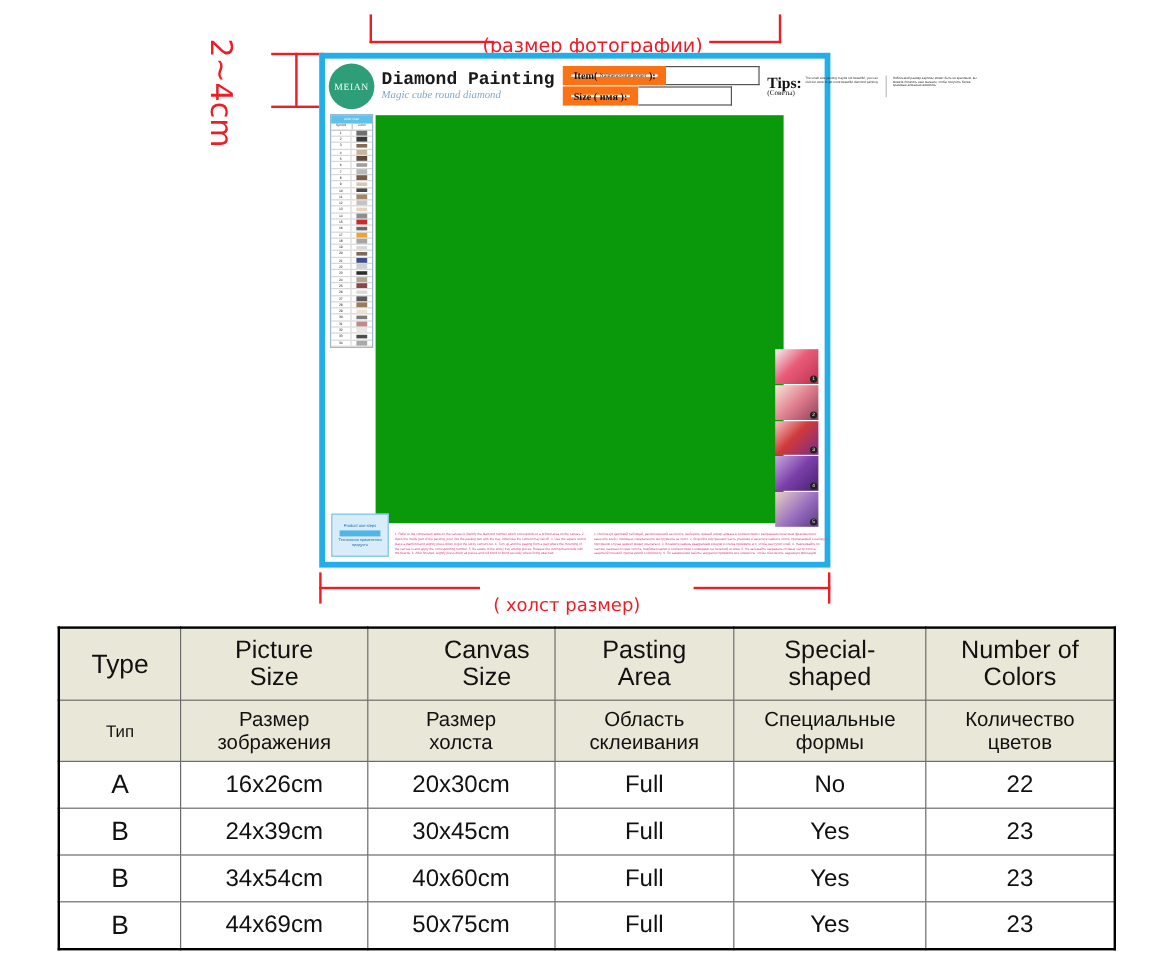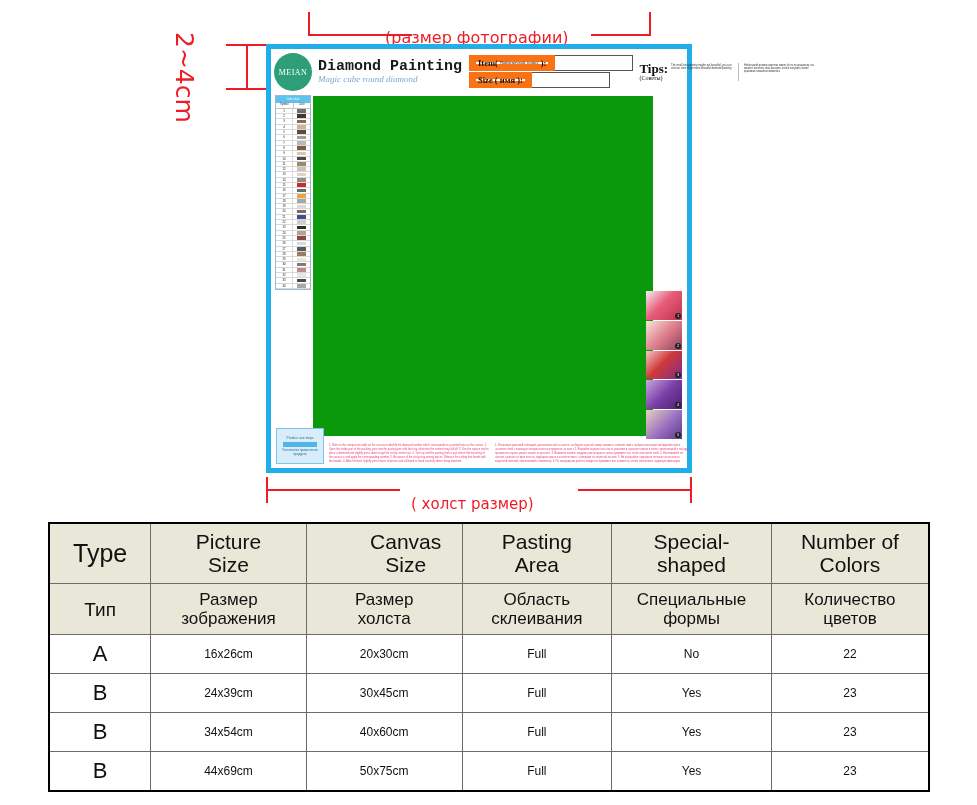--- a/index.html
+++ b/index.html
@@ -17,21 +17,21 @@
     position: absolute;
     color: #ee1c25;
     font-family: "DejaVu Sans", sans-serif;
     white-space: nowrap;
     line-height: 1;
   }
   .red-line { position: absolute; background: #ee1c25; }
 
   
   #pic-size-en { left: 418px; top: 4px; font-size: 25px; }
-  #pic-size-ru { left: 385px; top: 30px; font-size: 16px; }
+  #pic-size-ru { left: 402px; top: 30px; font-size: 16px; }
   
   #canvas-size-en { left: 405px; top: 471px; font-size: 25px; }
   #canvas-size-ru { left: 411px; top: 497px; font-size: 15px; }
 
   
   #cm-label {
     position: absolute; left: 197px; top: 32px;
     color: #ee1c25; font-size: 25px;
     font-family: "DejaVu Sans", sans-serif;
     transform: rotate(90deg); transform-origin: left top;
@@ -162,23 +162,23 @@
   #spec-table td, #spec-table th {
     border: 1px solid #6b6b6b;
     text-align: center;
     color: #111;
     font-family: "Liberation Sans", sans-serif;
     font-weight: normal;
   }
   #spec-table thead td { background: #e9e7d7; }
   .hdr-en { font-size: 21px; line-height: 1.08; padding: 7px 2px; }
   .hdr-ru { font-size: 17px; line-height: 1.12; padding: 6px 2px; }
-  .hdr-type-en { font-size: 25px; }
-  .hdr-type-ru { font-size: 19px; }
-  #spec-table tbody td { font-size: 12px; padding: 6px 2px; background: #ffffff; }
+  .hdr-type-en { font-size: 22px; }
+  .hdr-type-ru { font-size: 14px; }
+  #spec-table tbody td { font-size: 20px; padding: 6px 2px; background: #ffffff; }
   #spec-table tbody td.c-type { font-size: 22px; }
   .col-type { width: 102px; }
   .col-pic  { width: 156px; }
   .col-can  { width: 156px; }
   .col-past { width: 150px; }
   .col-spec { width: 160px; }
   .col-num  { width: 158px; }
 </style>
 </head>
 <body>

